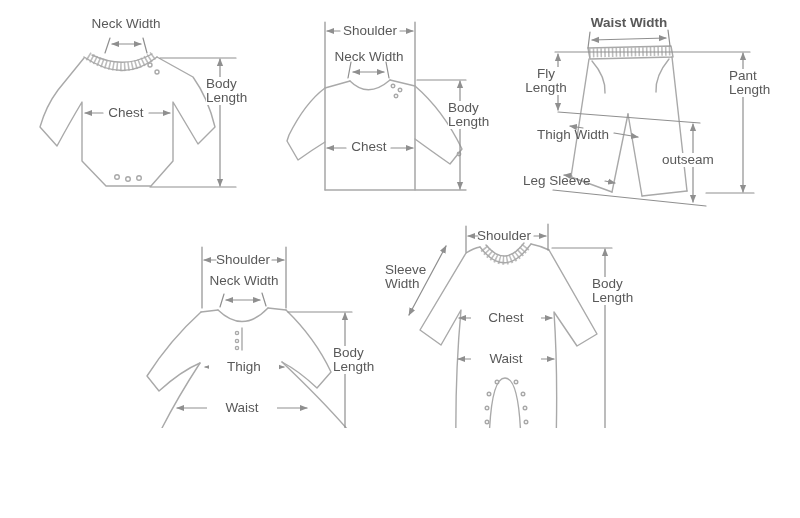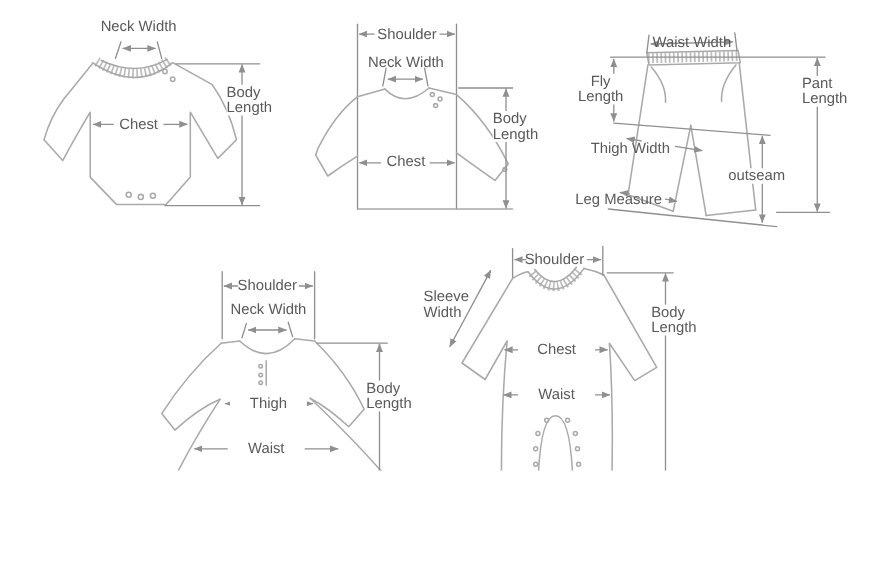--- a/index.html
+++ b/index.html
@@ -177,24 +177,24 @@
 
   <div class="label c" style="left:76px;top:17px;width:100px;">Neck Width</div>
   <div class="label c" style="left:91px;top:106px;width:70px;">Chest</div>
   <div class="label bgw" style="left:206px;top:77px;width:47px;">Body Length</div>
 
   <div class="label c" style="left:330px;top:24px;width:80px;">Shoulder</div>
   <div class="label c" style="left:333px;top:50px;width:72px;">Neck Width</div>
   <div class="label c" style="left:334px;top:140px;width:70px;">Chest</div>
   <div class="label bgw" style="left:448px;top:101px;width:47px;">Body Length</div>
 
-  <div class="label c" style="left:579px;top:32px;width:100px;">Waist Width</div>
+  <div class="label c" style="left:579px;top:16px;width:100px;font-weight:bold;">Waist Width</div>
   <div class="label c bgw" style="left:518px;top:67px;width:56px;">Fly Length</div>
   <div class="label" style="left:537px;top:128px;">Thigh Width</div>
-  <div class="label" style="left:523px;top:174px;">Leg Measure</div>
+  <div class="label" style="left:523px;top:174px;">Leg Sleeve</div>
   <div class="label bgw" style="left:662px;top:153px;width:58px;">outseam</div>
   <div class="label bgw" style="left:729px;top:69px;width:48px;">Pant Length</div>
 
   <div class="label c" style="left:203px;top:253px;width:80px;">Shoulder</div>
   <div class="label c" style="left:208px;top:274px;width:72px;">Neck Width</div>
   <div class="label c bgw" style="left:209px;top:360px;width:70px;">Thigh</div>
   <div class="label c bgw" style="left:207px;top:401px;width:70px;">Waist</div>
   <div class="label bgw" style="left:333px;top:346px;width:47px;">Body Length</div>
 
   <div class="label c" style="left:464px;top:229px;width:80px;">Shoulder</div>

